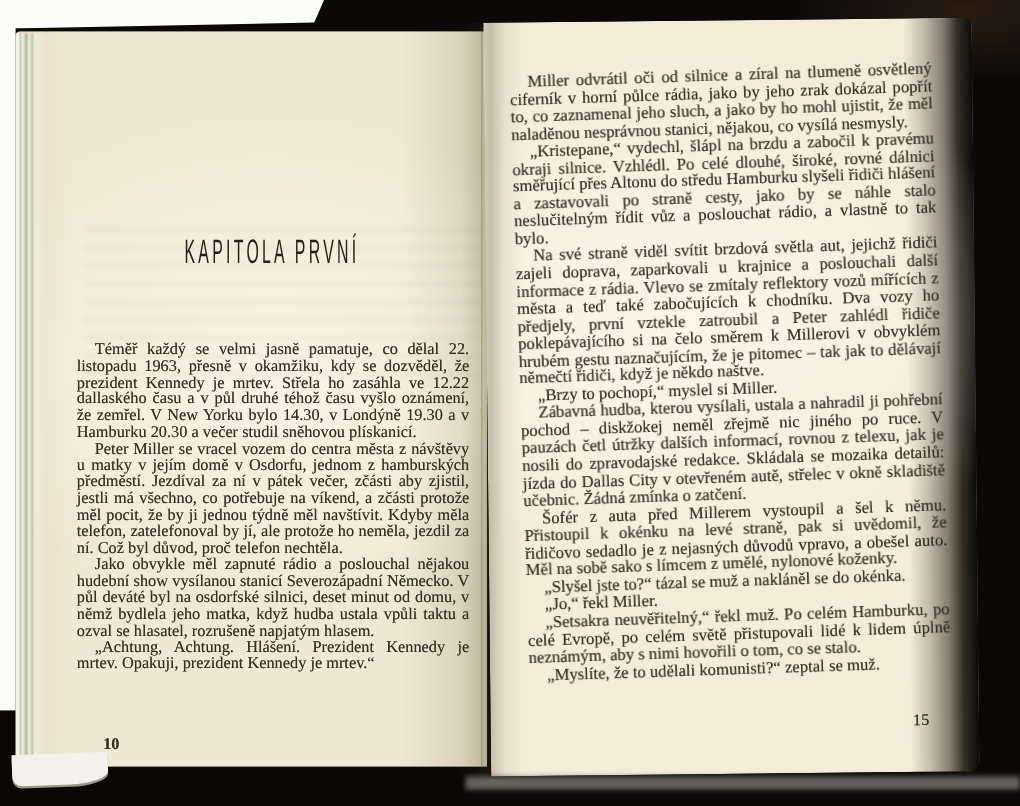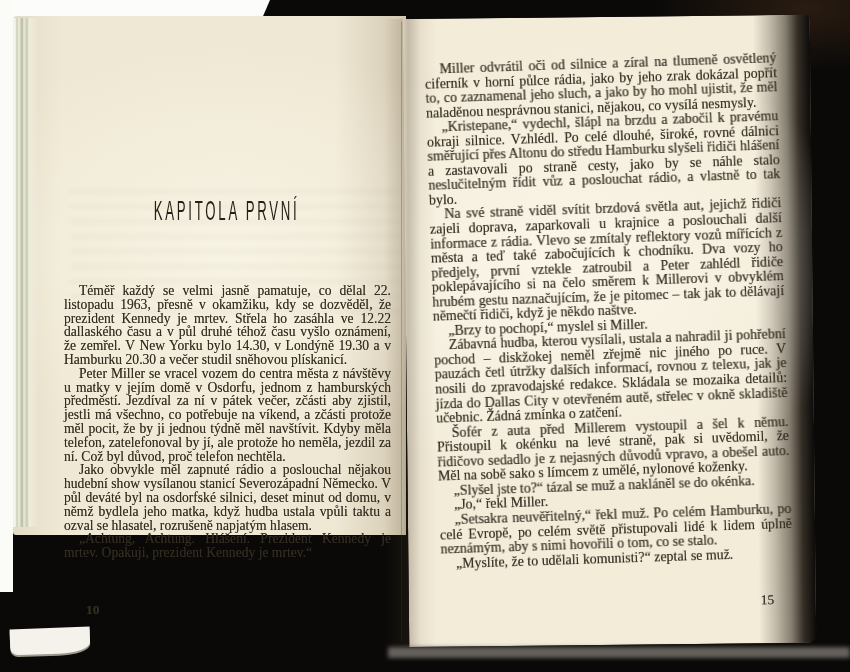--- a/index.html
+++ b/index.html
@@ -11,21 +11,21 @@
   
   .strip-top{position:absolute;left:0;top:0;width:270px;height:24px;background:#fcfcfa;
              clip-path:polygon(0 0,100% 0,97% 78%,0 100%);}
   .strip-left{position:absolute;left:0;top:0;width:13px;height:592px;background:#fbfbf8;}
   .corner-pages{position:absolute;left:10px;top:628px;width:80px;height:26px;background:#f4f2ea;
                 border-radius:0 0 40% 8px;transform:rotate(-2deg);box-shadow:0 2px 0 #9c998c;}
   .cover-edge{position:absolute;left:388px;top:647px;width:462px;height:11px;background:#75706a;
               filter:blur(2px);opacity:.85;}
   
   .page{position:absolute;}
-  .page-left{left:13px;top:16px;width:393px;height:519px;
+  .page-left{left:13px;top:26px;width:393px;height:613px;
              background:
                radial-gradient(420px 300px at 55% 45%, rgba(255,252,240,.55) 0%, rgba(255,252,240,0) 70%),
                linear-gradient(90deg, rgba(120,105,75,.10) 0%, rgba(120,105,75,0) 12%, rgba(120,100,65,0) 82%, rgba(110,88,55,.22) 100%),
                #efe8d4;
              border-radius:4px 0 0 3px;font-weight:bold;}
   .page-left .edge-stack{position:absolute;left:0;top:2px;bottom:8px;width:26px;
              background:linear-gradient(90deg,
                #eef0e2 0px,#f9f8f0 2px,#c9cdb6 4px,#f2f0e2 6px,
                #b4b99f 9px,#ecead9 11px,#c6cab1 14px,#f0ecdc 16px,
                rgba(240,236,220,0) 26px);}

